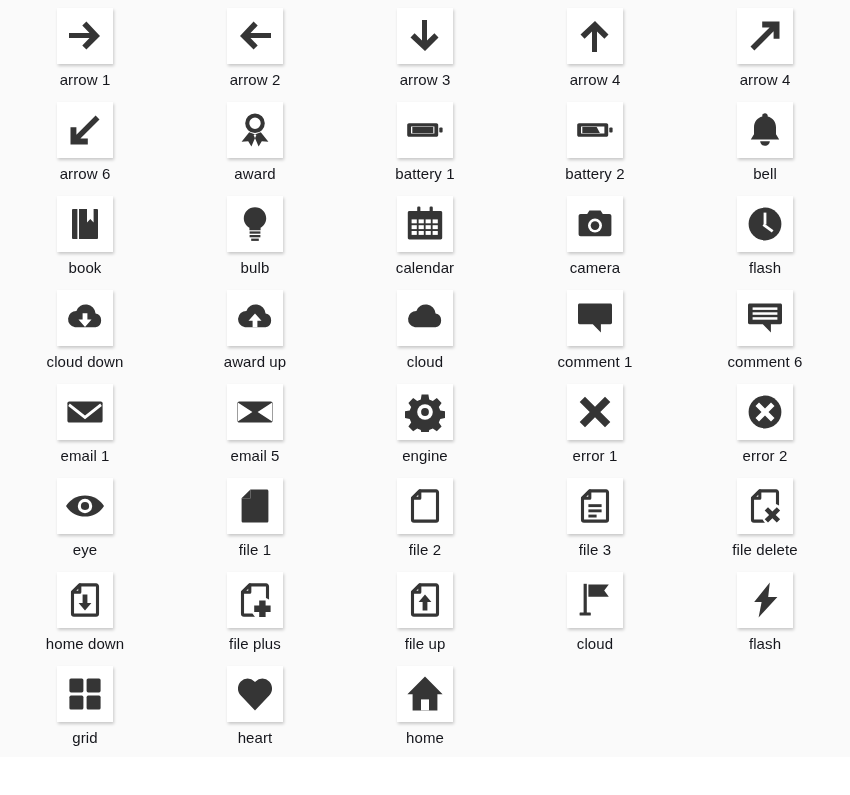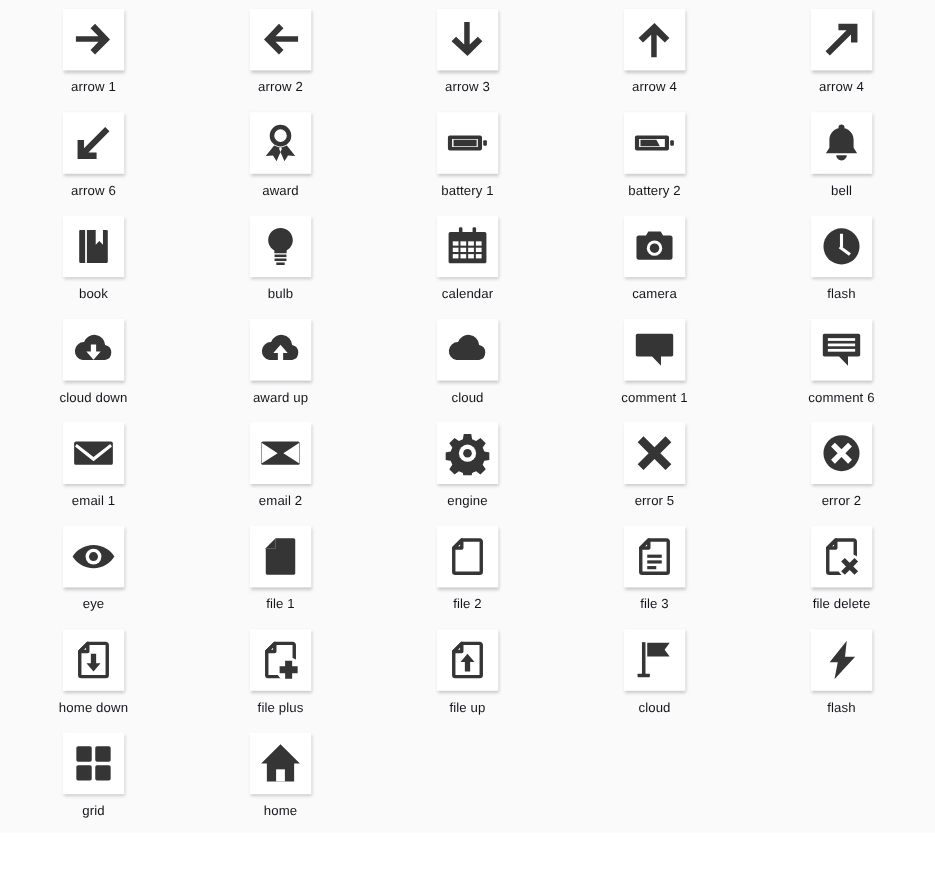--- a/index.html
+++ b/index.html
@@ -47,21 +47,21 @@
     display: flex;
     align-items: center;
     justify-content: center;
     box-sizing: border-box;
   }
   .icon-tile svg {
     display: block;
   }
   .icon-label {
     margin-top: 7px;
-    font-size: 12px;
+    font-size: 15px;
     line-height: 17px;
     color: #15161c;
     text-align: center;
     white-space: nowrap;
     letter-spacing: 0.1px;
   }
   .ink { fill: #353535; }
   .ink-stroke { stroke: #353535; fill: none; }
   .paper { fill: #ffffff; }
 </style>
@@ -277,39 +277,39 @@
         </div>
         <div class="icon-label">email 1</div>
       </div>
       <div class="icon-cell">
         <div class="icon-tile">
           <svg width="40" height="40" viewBox="0 0 40 40">
             <path class="ink" d="M4.2 9.4h31.6c1 0 1.8.8 1.8 1.8v17.6c0 1-.8 1.8-1.8 1.8H4.2c-1 0-1.8-.8-1.8-1.8V11.2c0-1 .8-1.8 1.8-1.8z"></path>
             <path class="paper" d="M2.8 10.6 17.4 20 2.8 29.4zM37.2 10.6 22.6 20l14.6 9.4z"></path>
           </svg>
         </div>
-        <div class="icon-label">email 2</div>
+        <div class="icon-label">email 5</div>
       </div>
       <div class="icon-cell">
         <div class="icon-tile">
           <svg width="40" height="40" viewBox="0 0 40 40">
             <path class="ink" d="M16.6 2.6h6.8l.8 4.8 3.6 1.5 4-2.8 4.8 4.8-2.8 4 1.5 3.6 4.8.8v6.8l-4.8.8-1.5 3.6 2.8 4-4.8 4.8-4-2.8-3.6 1.5-.8 4.8h-6.8l-.8-4.8-3.6-1.5-4 2.8-4.8-4.8 2.8-4-1.5-3.6-4.8-.8v-6.8l4.8-.8 1.5-3.6-2.8-4 4.8-4.8 4 2.8 3.6-1.5z"></path>
             <circle class="paper" cx="20" cy="20" r="7.8"></circle>
             <circle class="ink" cx="20" cy="20" r="3.9"></circle>
           </svg>
         </div>
         <div class="icon-label">engine</div>
       </div>
       <div class="icon-cell">
         <div class="icon-tile">
           <svg width="40" height="40" viewBox="0 0 40 40">
             <path class="ink" d="m20 14.7 10-10 5.3 5.3-10 10 10 10-5.3 5.3-10-10-10 10L4.7 30l10-10-10-10L10 4.7z"></path>
           </svg>
         </div>
-        <div class="icon-label">error 5</div>
+        <div class="icon-label">error 1</div>
       </div>
       <div class="icon-cell">
         <div class="icon-tile">
           <svg width="40" height="40" viewBox="0 0 40 40">
             <circle class="ink" cx="20" cy="20" r="16.4"></circle>
             <path class="paper" d="m20 16.5 6-6 3.5 3.5-6 6 6 6-3.5 3.5-6-6-6 6-3.5-3.5 6-6-6-6 3.5-3.5z"></path>
           </svg>
         </div>
         <div class="icon-label">error 2</div>
       </div>
@@ -423,20 +423,28 @@
             <rect class="ink" x="21.6" y="4.4" width="14" height="14" rx="1.6"></rect>
             <rect class="ink" x="4.4" y="21.6" width="14" height="14" rx="1.6"></rect>
             <rect class="ink" x="21.6" y="21.6" width="14" height="14" rx="1.6"></rect>
           </svg>
         </div>
         <div class="icon-label">grid</div>
       </div>
       <div class="icon-cell">
         <div class="icon-tile">
           <svg width="40" height="40" viewBox="0 0 40 40">
+            <path class="ink" d="M20 36.4 5.8 21.5C2 17.6 2 11.3 5.8 7.4a9.4 9.4 0 0 1 13.6 0L20 8l.6-.6a9.4 9.4 0 0 1 13.6 0c3.8 3.9 3.8 10.2 0 14.1z"></path>
+          </svg>
+        </div>
+        <div class="icon-label">heart</div>
+      </div>
+      <div class="icon-cell">
+        <div class="icon-tile">
+          <svg width="40" height="40" viewBox="0 0 40 40">
             <path class="ink" d="M20 2.6 2.4 20.2h5.2v16.2h24.8V20.2h5.2z"></path>
             <rect class="paper" x="16" y="25.4" width="8" height="11"></rect>
           </svg>
         </div>
         <div class="icon-label">home</div>
       </div>
       <div class="icon-cell empty"></div>
     </div>
 </div>
 

